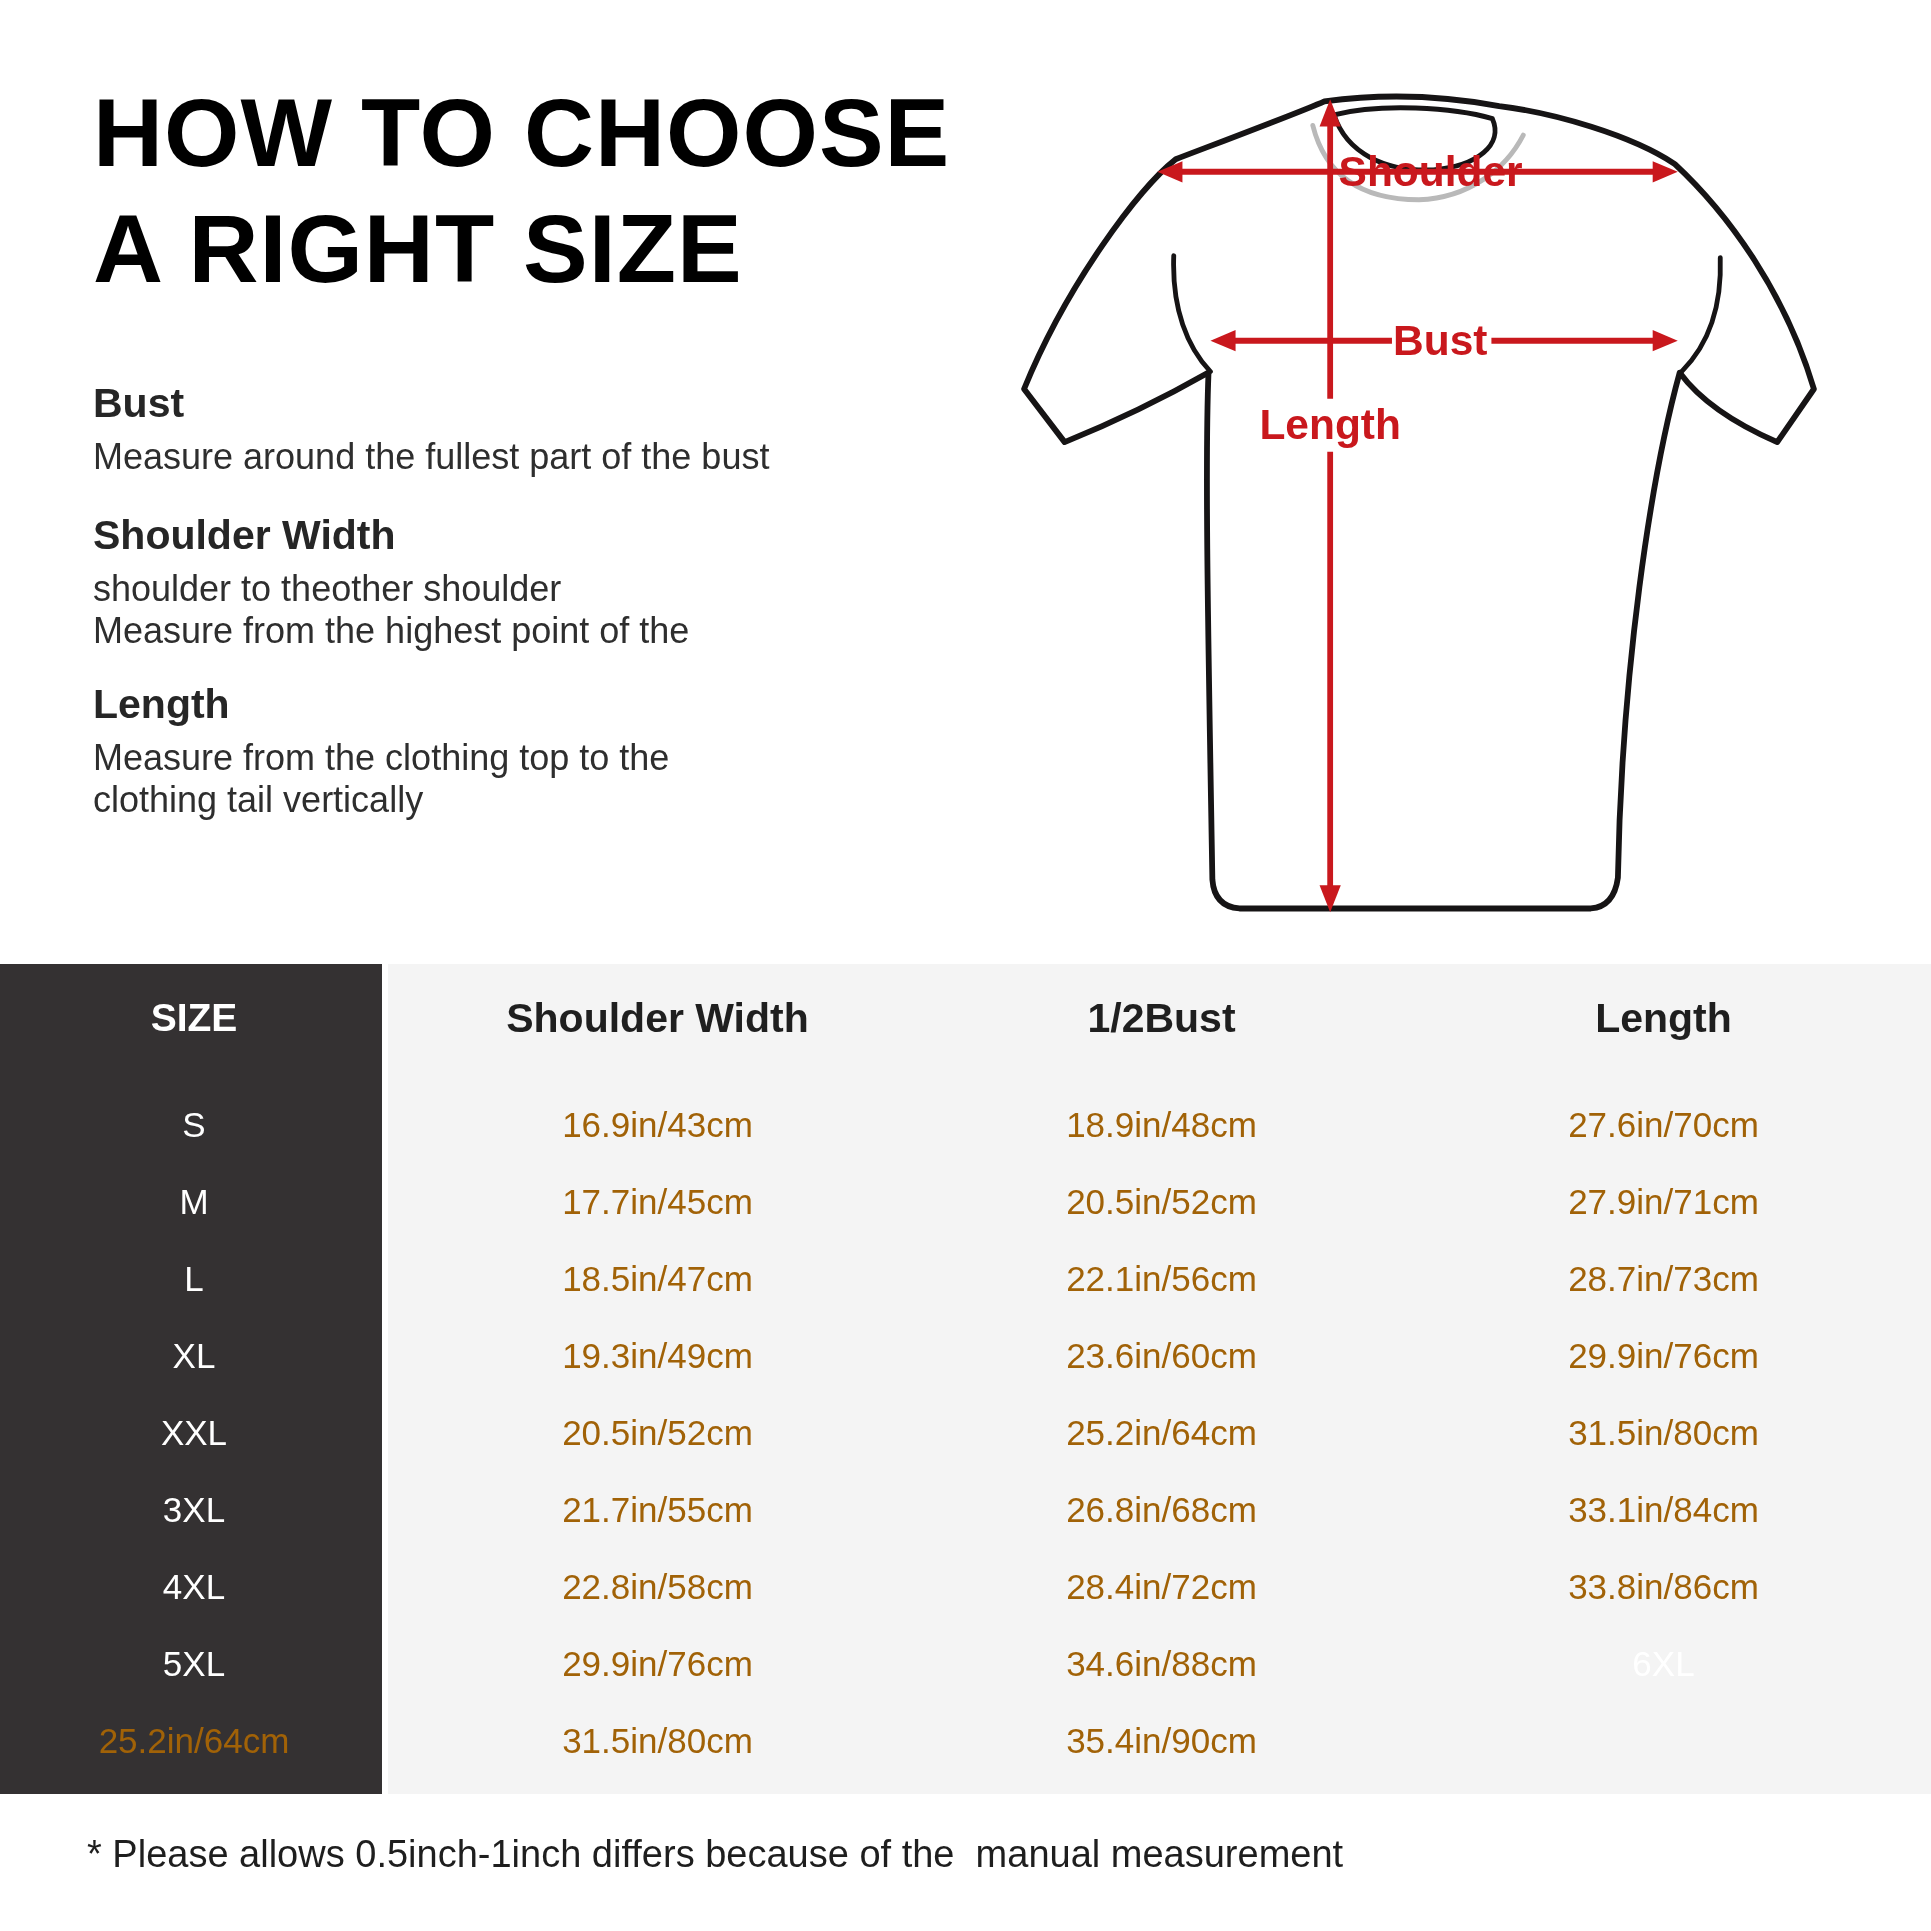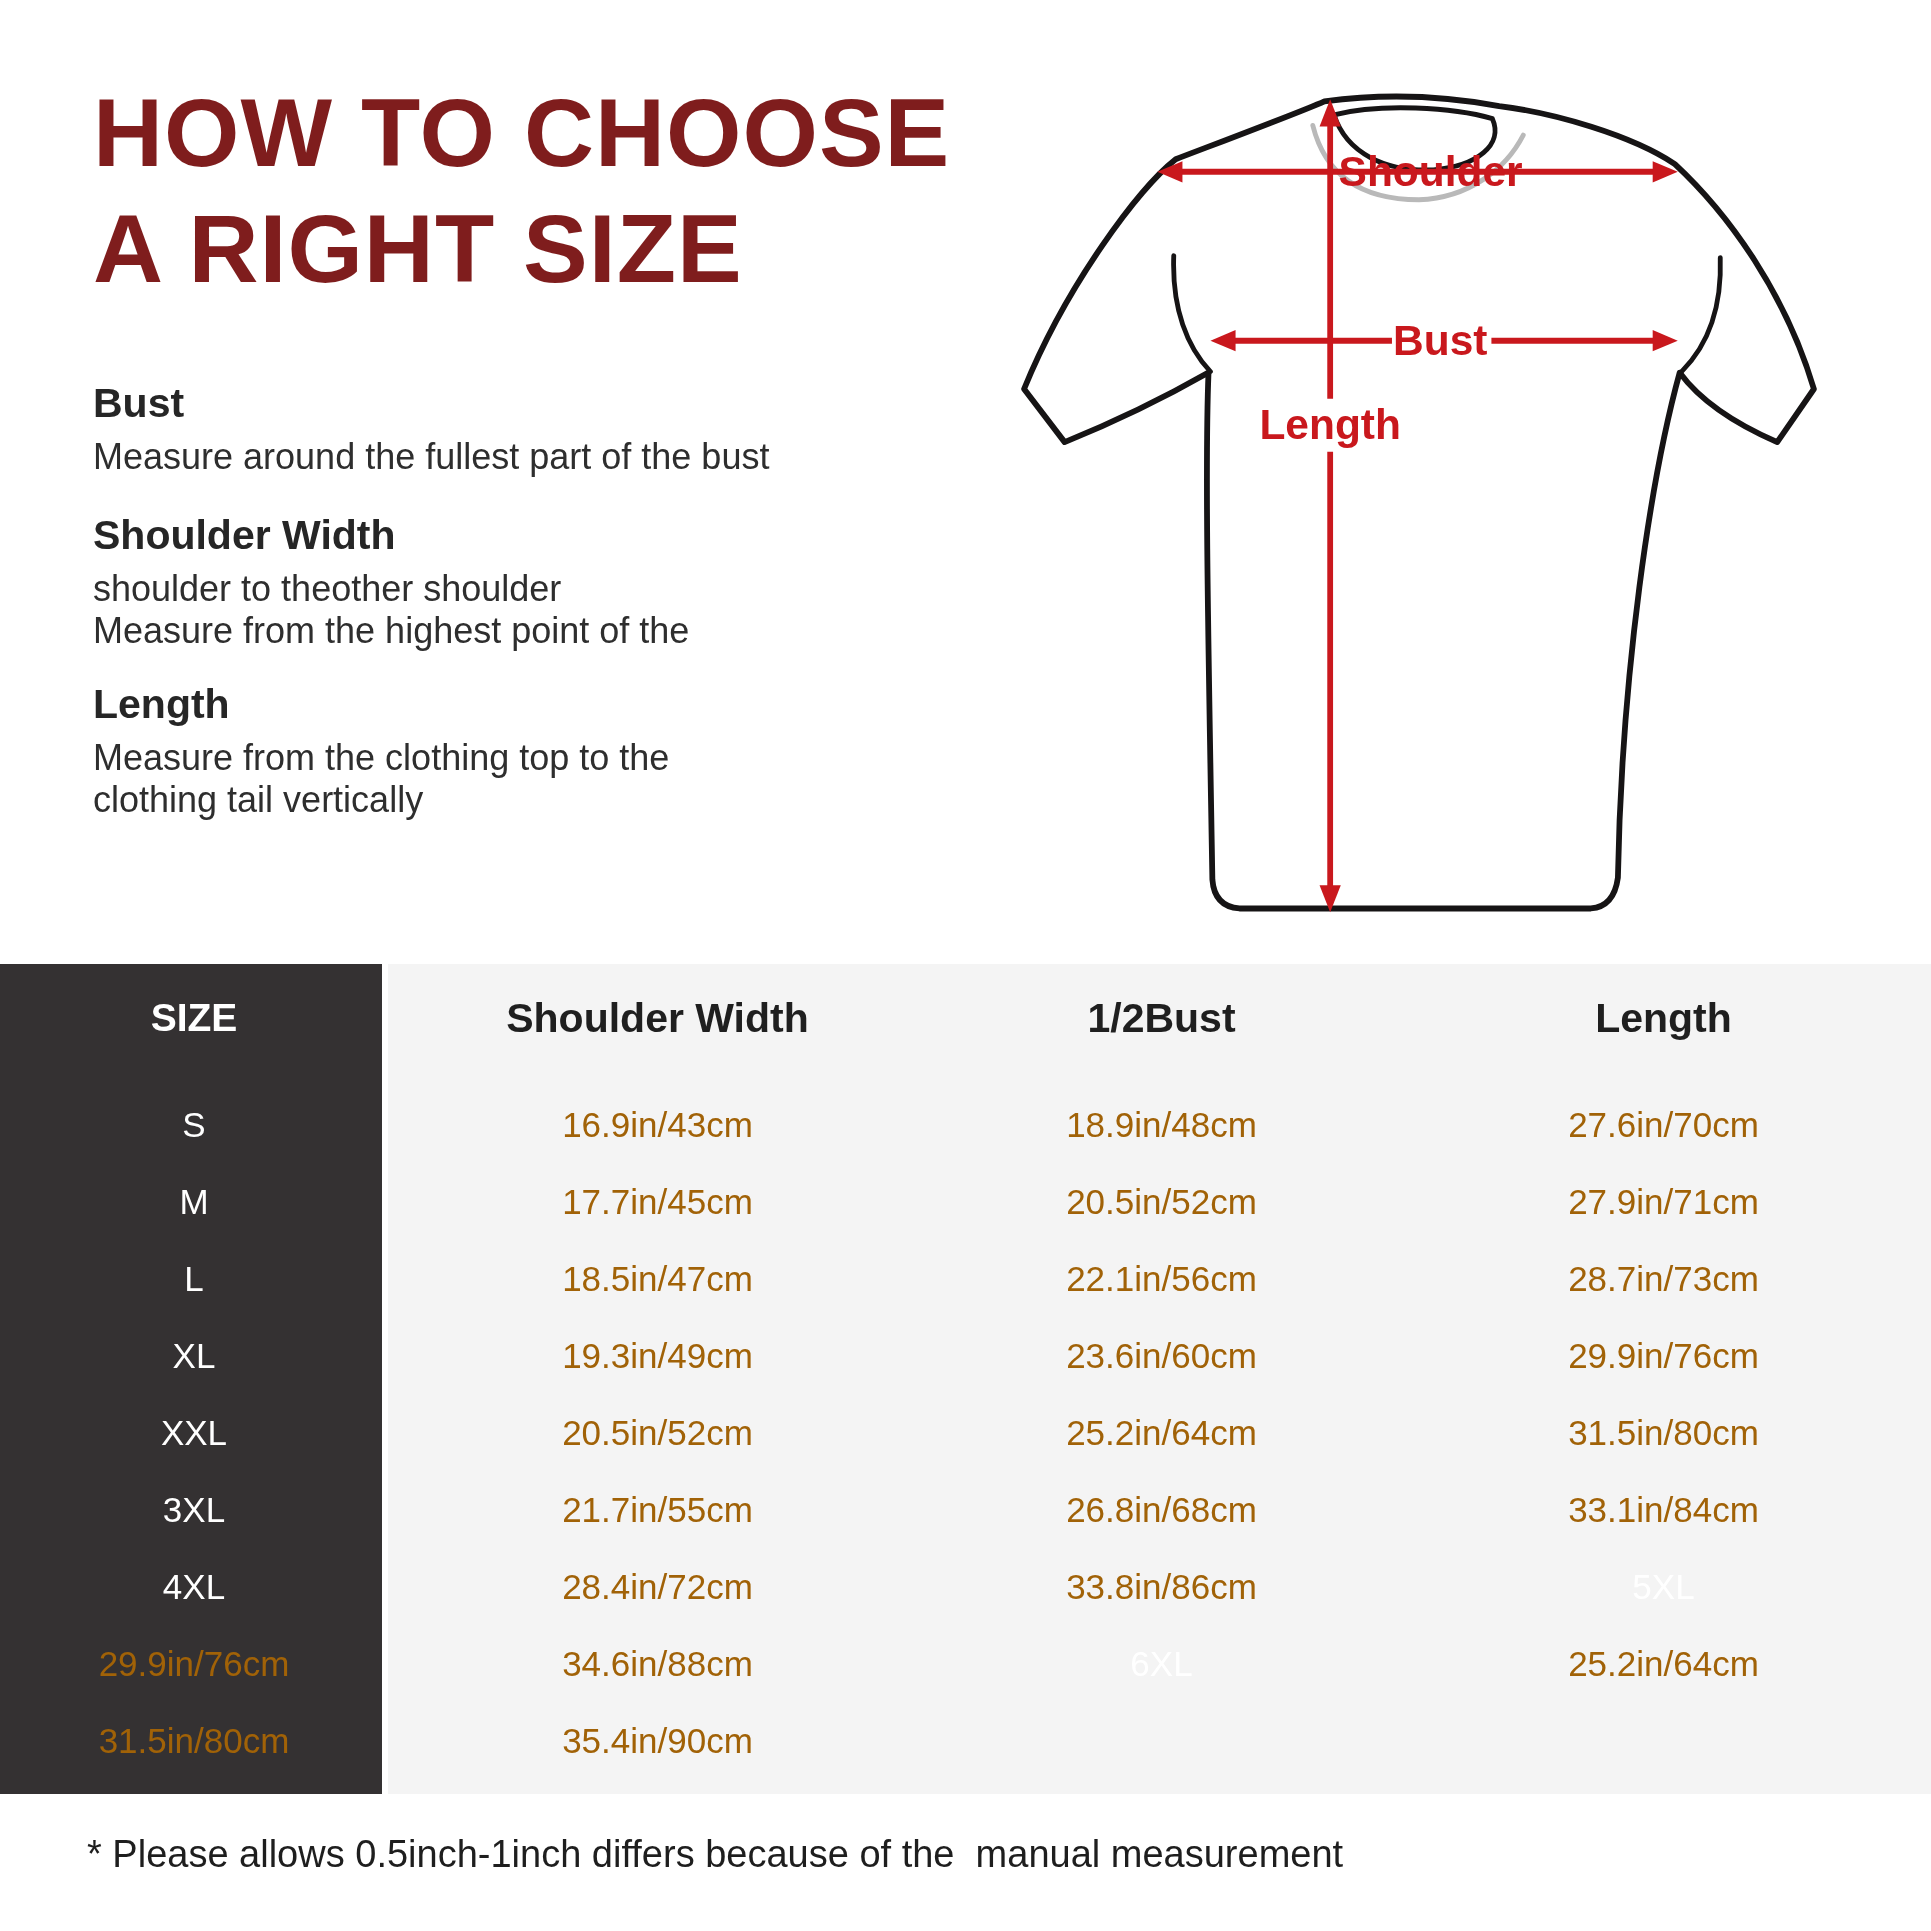--- a/index.html
+++ b/index.html
@@ -2,21 +2,21 @@
 <html><head>
 <meta charset="utf-8">
 <style>
   html,body{margin:0;padding:0;background:#fff;}
   #canvas{
     position:relative;width:1931px;height:1931px;background:#ffffff;
     font-family:"Liberation Sans", sans-serif;overflow:hidden;
   }
   
   .title{position:absolute;left:93px;top:75px;font-size:97px;font-weight:700;
-         color:#7f1d1d;line-height:116px;letter-spacing:1px;white-space:nowrap;}
+         color:#000000;line-height:116px;letter-spacing:1px;white-space:nowrap;}
   .instr{position:absolute;left:93px;width:734px;}
   .instr h3{margin:0 0 9.7px 0;font-size:41px;line-height:46px;font-weight:700;color:#262626;}
   .instr p{margin:0;font-size:36px;line-height:42px;color:#2e2e2e;}
   #instr-bust{top:380px;}
   #instr-shoulder{top:512px;}
   #instr-length{top:681px;}
   
   .diagram{position:absolute;left:994px;top:53px;width:850px;height:869px;}
   .outline{fill:#ffffff;stroke:#161415;stroke-width:6;stroke-linejoin:round;stroke-linecap:round;}
   .seam{fill:none;stroke:#161415;stroke-width:5;stroke-linecap:round;}
@@ -151,20 +151,21 @@
       <div class="c">20.5in/52cm</div>
       <div class="c">25.2in/64cm</div>
       <div class="c">31.5in/80cm</div>
 
       <div class="c sz">3XL</div>
       <div class="c">21.7in/55cm</div>
       <div class="c">26.8in/68cm</div>
       <div class="c">33.1in/84cm</div>
 
       <div class="c sz">4XL</div>
+      <div class="c">22.8in/58cm</div>
       <div class="c">28.4in/72cm</div>
       <div class="c">33.8in/86cm</div>
 
       <div class="c sz">5XL</div>
       <div class="c">29.9in/76cm</div>
       <div class="c">34.6in/88cm</div>
 
       <div class="c sz">6XL</div>
       <div class="c">25.2in/64cm</div>
       <div class="c">31.5in/80cm</div>

